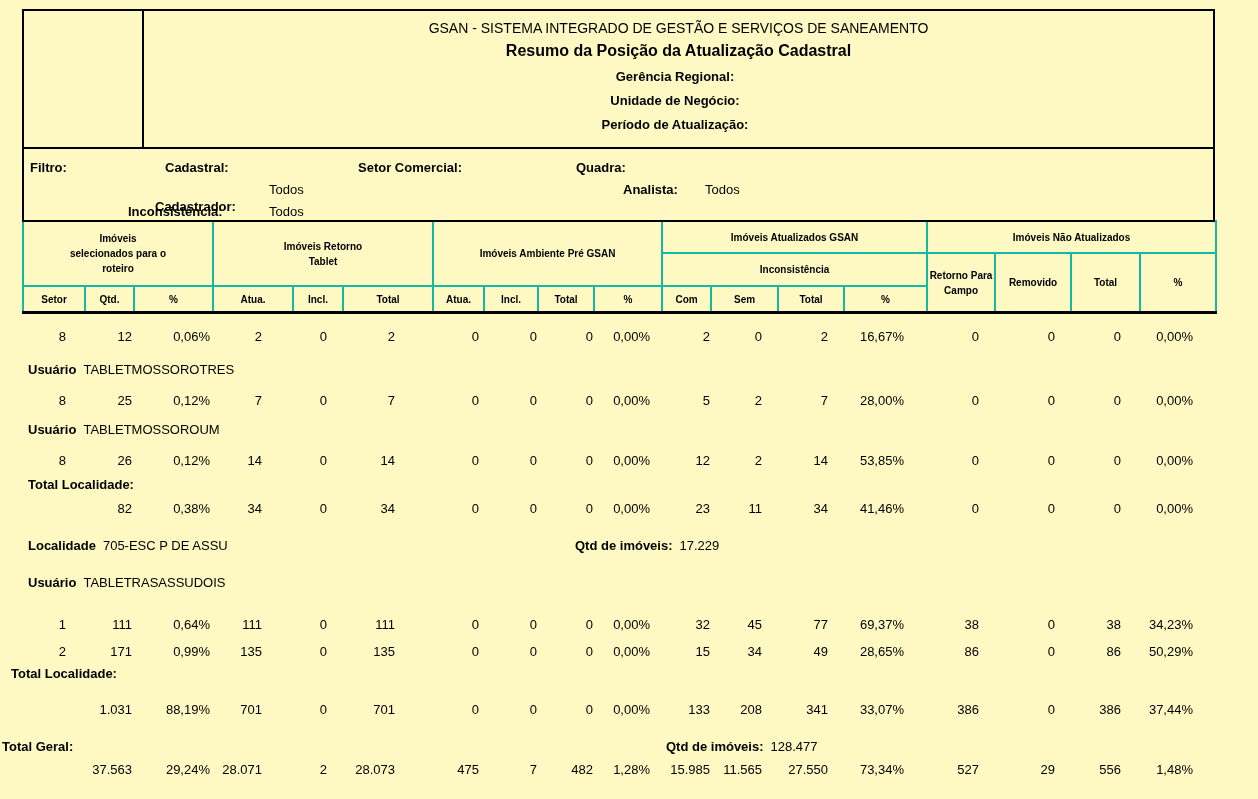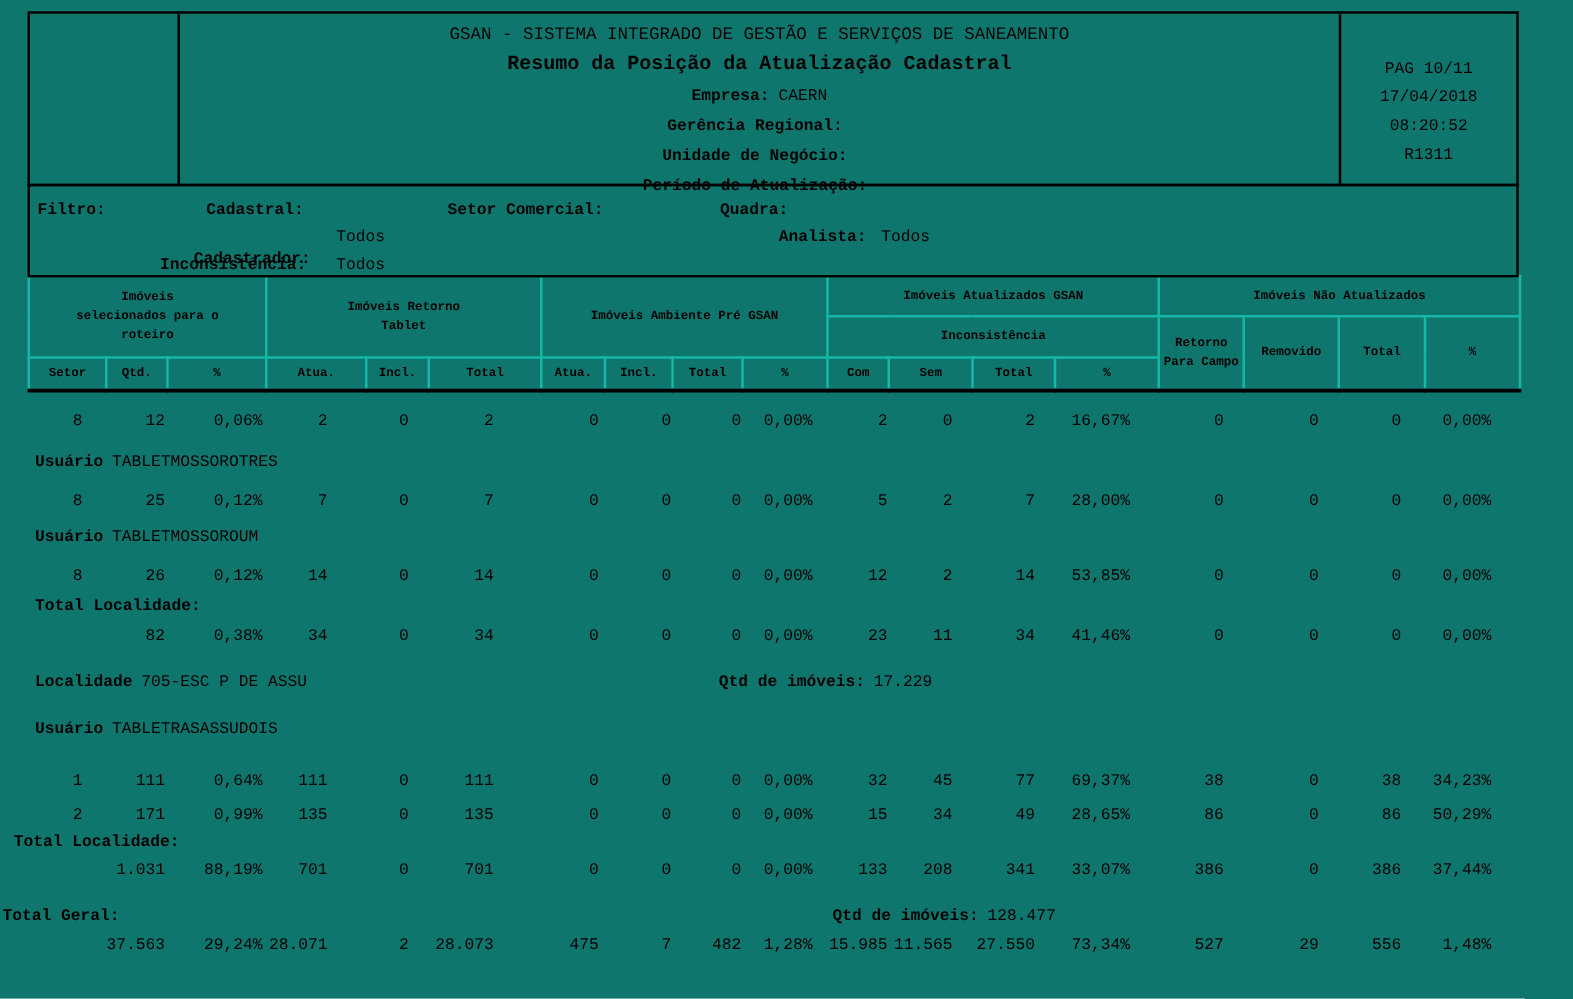--- a/index.html
+++ b/index.html
@@ -1,17 +1,17 @@
 <!DOCTYPE html>
 <html><head>
 <meta charset="utf-8">
 <style>
   html,body{margin:0;padding:0;background:#fff;}
-  .page{width:1258px;height:799px;background:#0f766e;position:relative;overflow:hidden;
-        font-family:Liberation Mono, monospace;color:#000;}
+  .page{width:1258px;height:799px;background:#fef9c3;position:relative;overflow:hidden;
+        font-family:Liberation Sans, sans-serif;color:#000;}
   .content{position:absolute;left:22px;top:9px;width:1193px;}
   .b{font-weight:bold;}
 
   
   .topbox{display:flex;border:2px solid #000;height:140px;box-sizing:border-box;}
   .cell-logo{width:120px;border-right:2px solid #000;box-sizing:border-box;}
   .cell-title{flex:1;text-align:center;padding-top:9px;box-sizing:border-box;}
   .sys-title{font-size:14px;margin-bottom:6px;}
   .rep-title{font-size:16px;font-weight:bold;margin-bottom:9px;}
   .fieldline{font-size:13px;margin-bottom:9px;}
@@ -55,30 +55,23 @@
 <body>
 
 <div class="page">
   <div class="content">
 
     <div class="topbox">
       <div class="cell-logo"></div>
       <div class="cell-title">
         <div class="sys-title">GSAN - SISTEMA INTEGRADO DE GESTÃO E SERVIÇOS DE SANEAMENTO</div>
         <div class="rep-title">Resumo da Posição da Atualização Cadastral</div>
-        <div class="fieldline"><span class="b">Empresa:</span><span class="val">CAERN</span></div>
         <div class="fieldline"><span class="b">Gerência Regional:</span><span class="val"></span></div>
         <div class="fieldline"><span class="b">Unidade de Negócio:</span><span class="val"></span></div>
         <div class="fieldline"><span class="b">Período de Atualização:</span><span class="val"></span></div>
-      </div>
-      <div class="cell-page">
-        <div>PAG 10/11</div>
-        <div>17/04/2018</div>
-        <div>08:20:52</div>
-        <div>R1311</div>
       </div>
     </div>
 
     <div class="filterbox">
       <span class="b" style="left:6px;top:11px;">Filtro:</span>
       <span class="b" style="left:141px;top:11px;">Cadastral:</span>
       <span class="b" style="left:334px;top:11px;">Setor Comercial:</span>
       <span class="b" style="left:552px;top:11px;">Quadra:</span>
       <span class="b" style="left:131px;top:50px;">Cadastrador:</span>
       <span style="left:245px;top:33px;">Todos</span>
@@ -266,21 +259,21 @@
           <span class="cell c11">15</span>
           <span class="cell c12">34</span>
           <span class="cell c13">49</span>
           <span class="cell c14">28,65%</span>
           <span class="cell c15">86</span>
           <span class="cell c16">0</span>
           <span class="cell c17">86</span>
           <span class="cell c18">50,29%</span>
         </div>
         <div class="line section" style="margin-top: 2px; margin-left: -11px;"><span class="b">Total Localidade:</span></div>
-        <div class="line data" style="margin-top: 2px;">
+        <div class="line data" style="margin-top: 16px;">
           <span class="cell c1"></span>
           <span class="cell c2">1.031</span>
           <span class="cell c3">88,19%</span>
           <span class="cell c4">701</span>
           <span class="cell c5">0</span>
           <span class="cell c6">701</span>
           <span class="cell c7">0</span>
           <span class="cell c8">0</span>
           <span class="cell c9">0</span>
           <span class="cell c10">0,00%</span>

